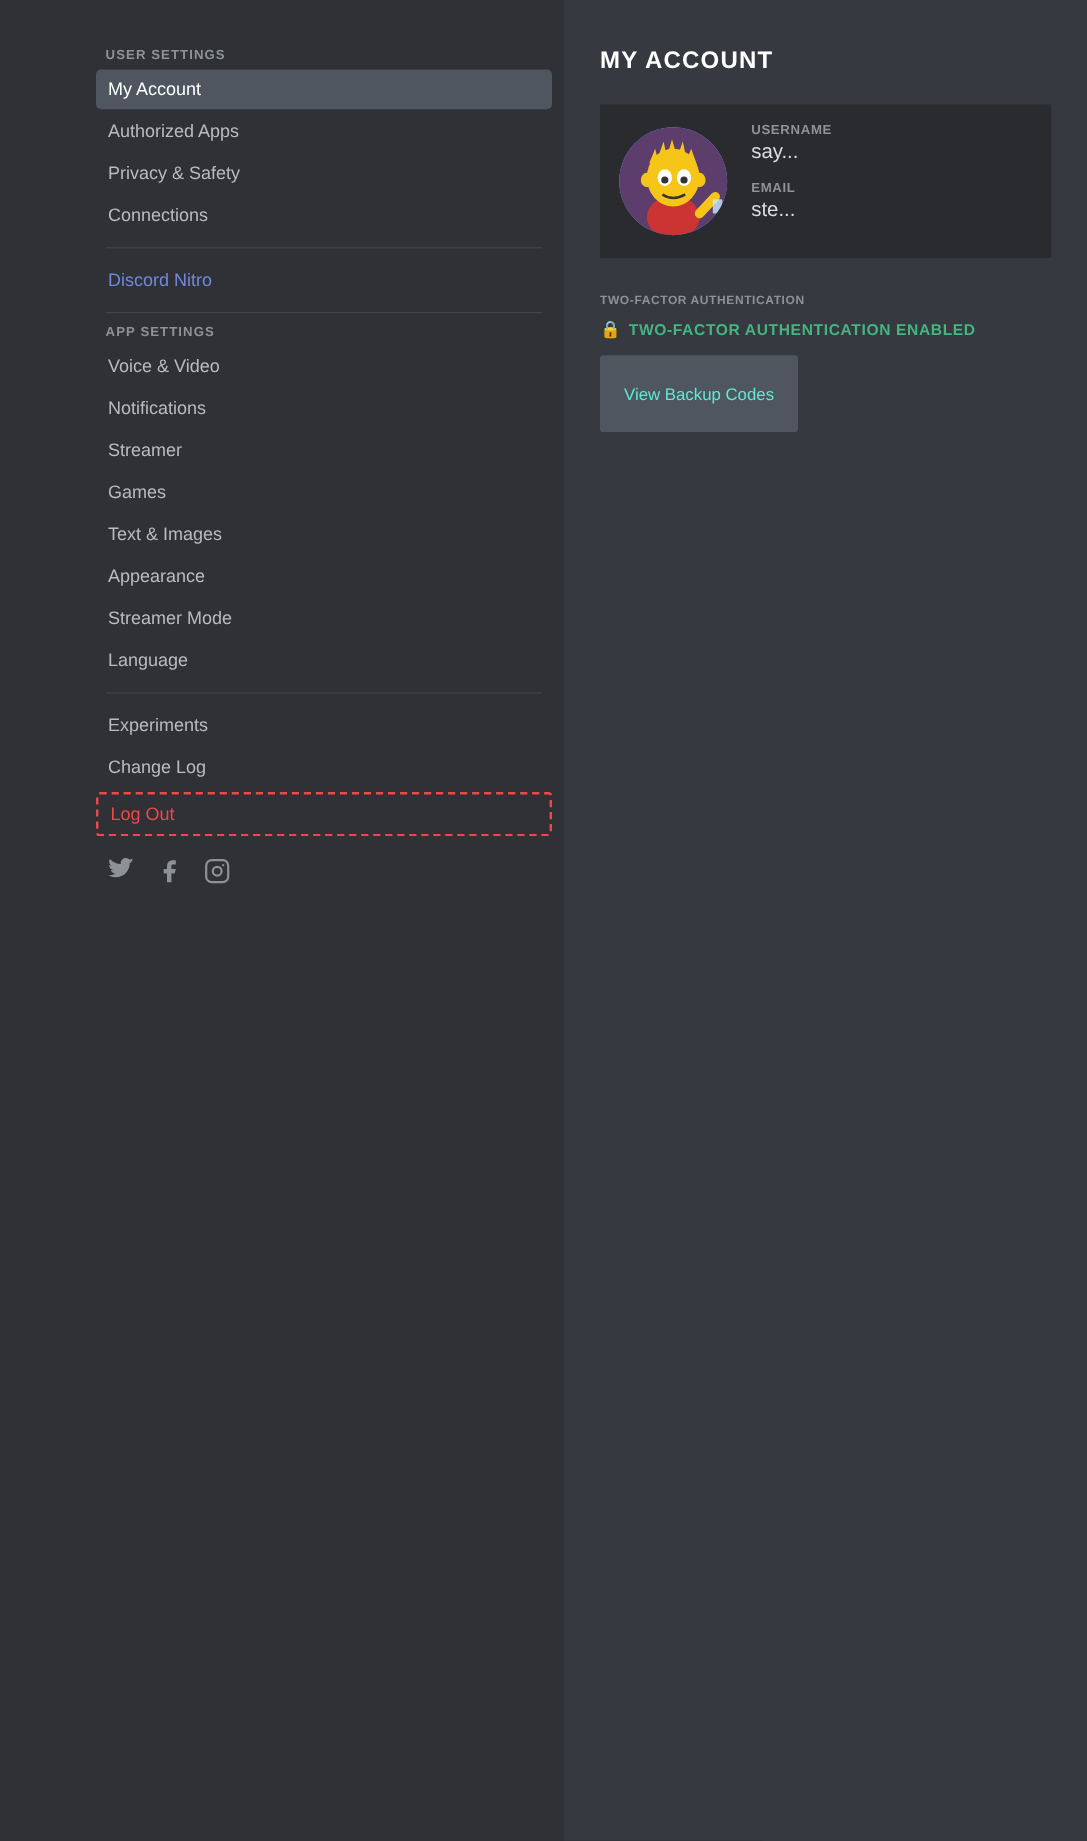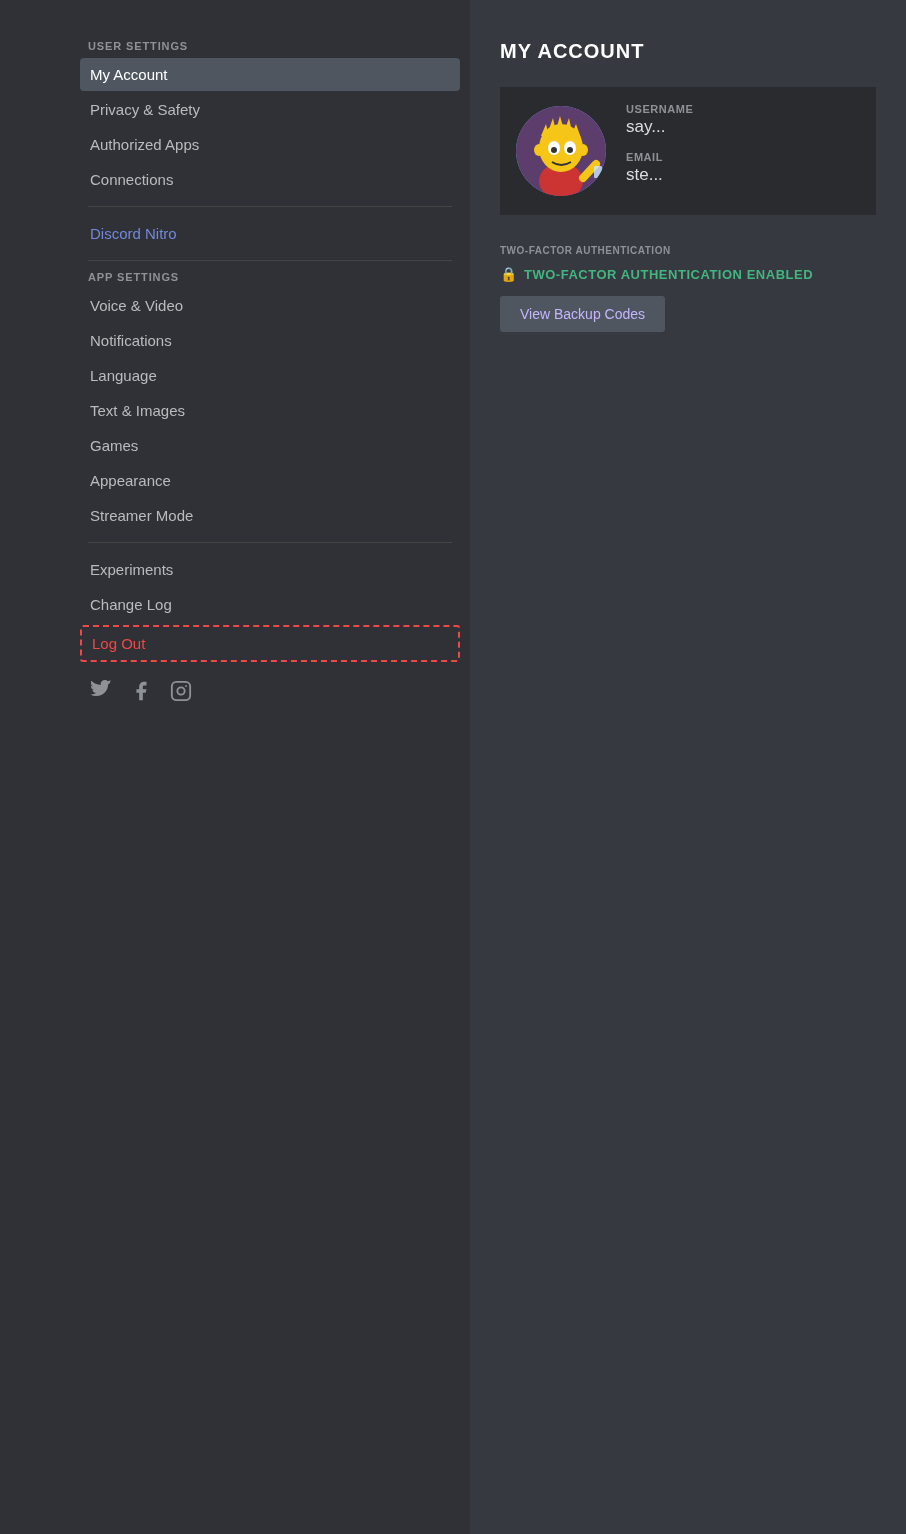--- a/index.html
+++ b/index.html
@@ -165,45 +165,45 @@
       margin-bottom: 14px;
     }
 
     .tfa-icon {
       color: #43b581;
       font-size: 14px;
     }
 
     .backup-btn {
       background: #4f5660;
-      color: #c4b5fd;
+      color: #5eead4;
       border: none;
       border-radius: 3px;
-      padding: 10px 20px;
+      padding: 24px 20px;
       font-size: 14px;
       font-weight: 500;
       cursor: pointer;
     }
   </style>
 </head>
 <body>
 
 <div class="sidebar">
   <div class="section-label">USER SETTINGS</div>
 
   <div class="nav-item active">
     <span>My Account</span>
   </div>
 
   <div class="nav-item">
+    <span>Authorized Apps</span>
+  </div>
+
+  <div class="nav-item">
     <span>Privacy &amp; Safety</span>
-  </div>
-
-  <div class="nav-item">
-    <span>Authorized Apps</span>
   </div>
 
   <div class="nav-item">
     <span>Connections</span>
   </div>
 
   <hr class="divider">
 
   <div class="nav-item nitro">
     <span>Discord Nitro</span>
@@ -215,39 +215,42 @@
 
   <div class="nav-item">
     <span>Voice &amp; Video</span>
   </div>
 
   <div class="nav-item">
     <span>Notifications</span>
   </div>
 
   <div class="nav-item">
+    <span>Streamer</span>
+  </div>
+
+  <div class="nav-item">
+    <span>Games</span>
+  </div>
+
+  <div class="nav-item">
+    <span>Text &amp; Images</span>
+  </div>
+
+  <div class="nav-item">
+    <span>Appearance</span>
+  </div>
+
+  <div class="nav-item">
+    <span>Streamer Mode</span>
+  </div>
+
+  <div class="nav-item">
     <span>Language</span>
   </div>
-
-  <div class="nav-item">
-    <span>Text &amp; Images</span>
-  </div>
-
-  <div class="nav-item">
-    <span>Games</span>
-  </div>
-
-  <div class="nav-item">
-    <span>Appearance</span>
-  </div>
-
-  <div class="nav-item">
-    <span>Streamer Mode</span>
-  </div>
-
 
   <hr class="divider">
 
   <div class="nav-item">
     <span>Experiments</span>
   </div>
 
   <div class="nav-item">
     <span>Change Log</span>
   </div>

